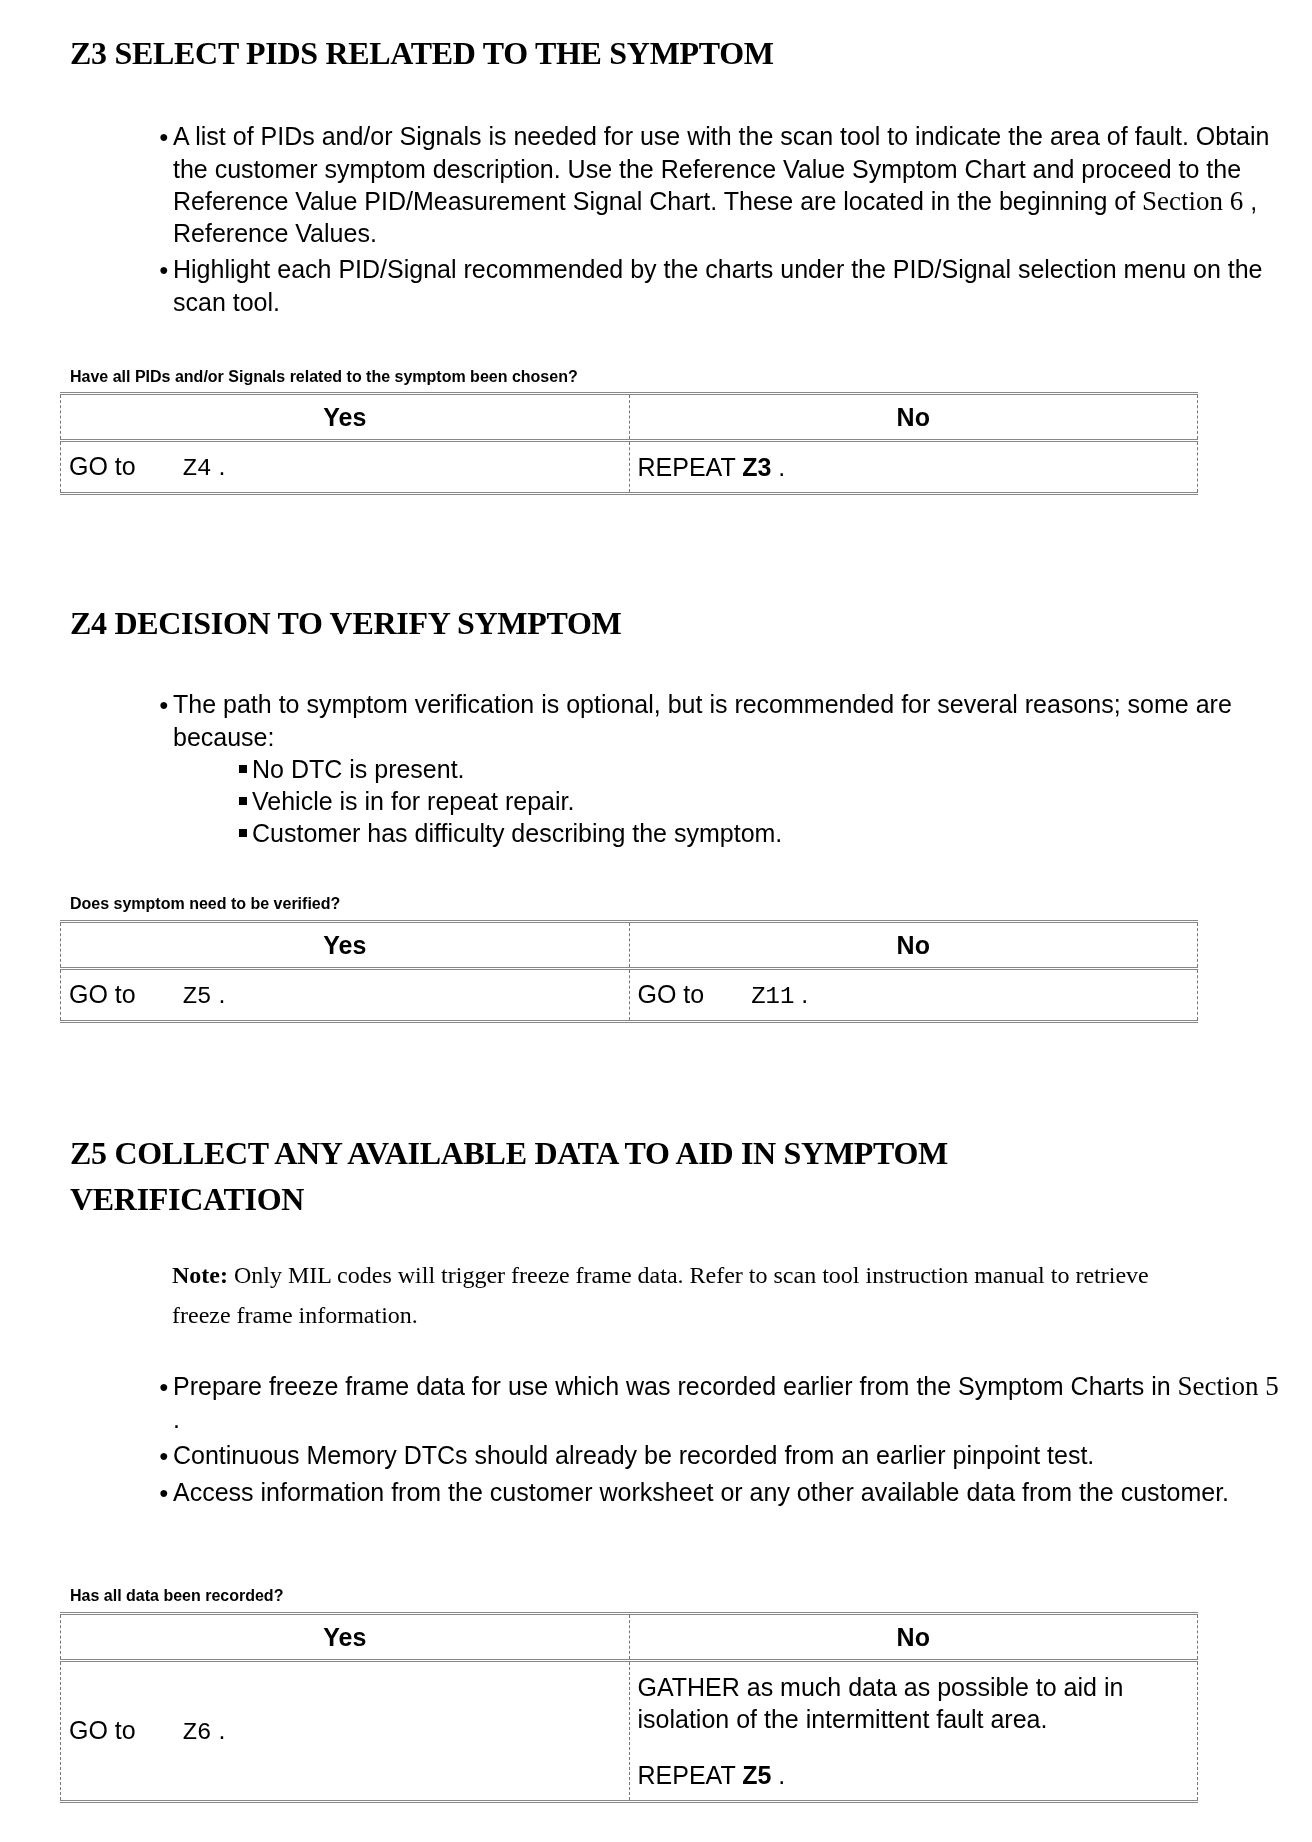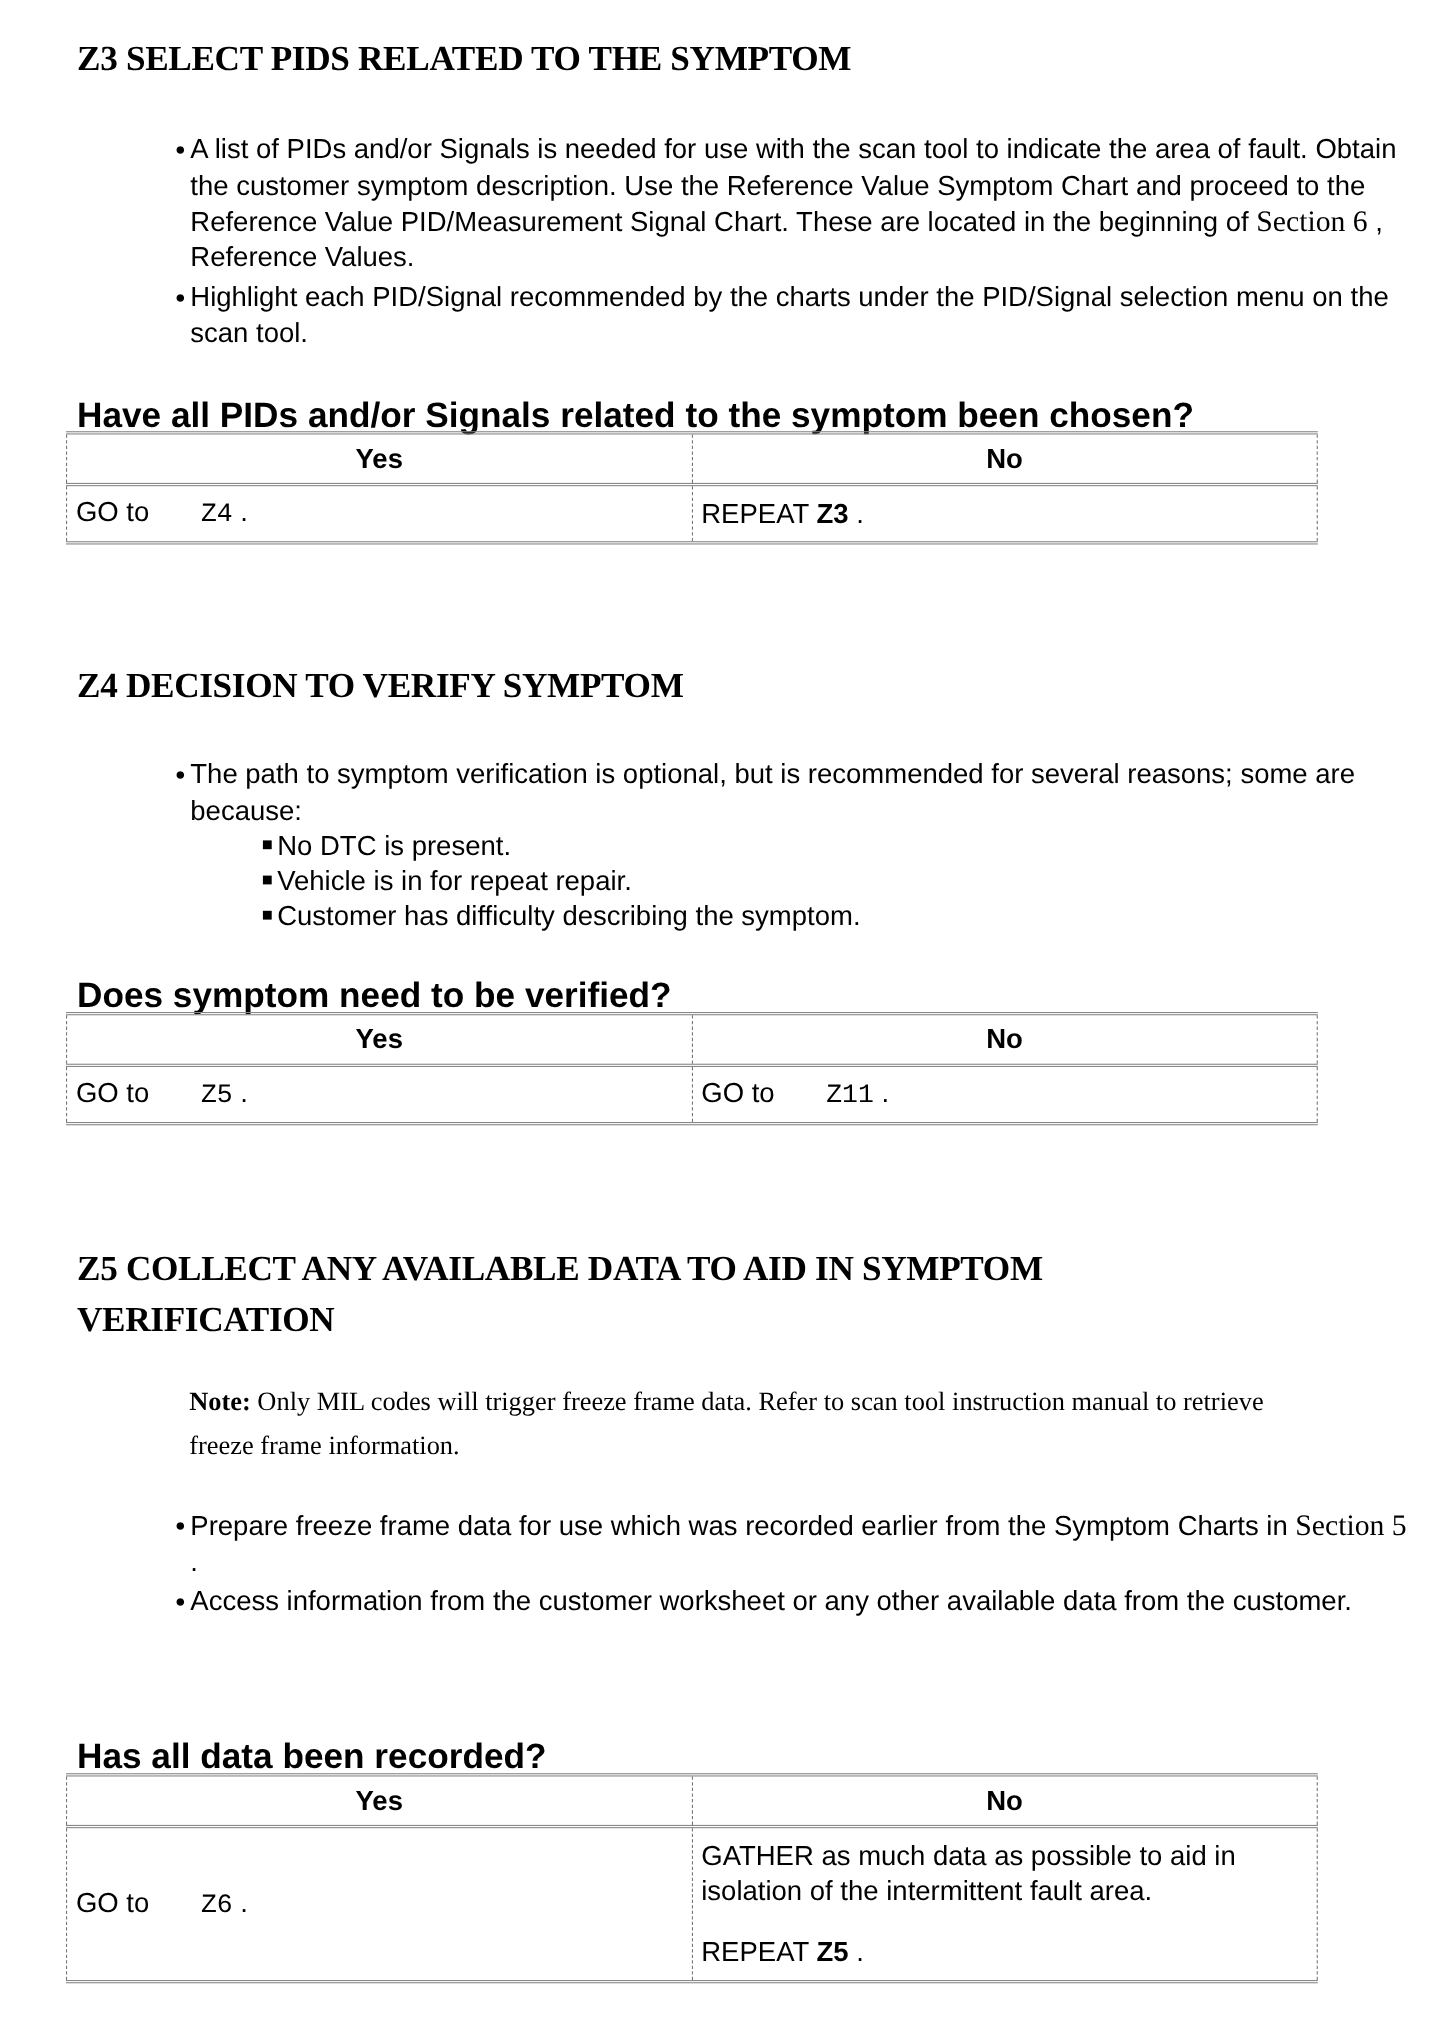--- a/index.html
+++ b/index.html
@@ -12,21 +12,21 @@
   }
   .bullets { position: absolute; left: 145px; width: 1140px; margin: 0; padding: 0; list-style: none;
     font-family: "Liberation Sans", sans-serif; font-size: 25px; line-height: 32px; }
   .bullets li { position: relative; padding-left: 28px; text-indent: -14px; margin: 0 0 4px 0; }
   .bullets li .bul { display: inline-block; width: 14px; text-indent: 0; font-size: 16px; vertical-align: 3px; }
   .sub { list-style: none; margin: 0; padding: 0 0 0 66px; }
   .sub li { padding-left: 0; text-indent: 0; margin: 0; }
   .sub li .sq { display: inline-block; width: 8px; height: 8px; background: #000; margin-right: 5px; vertical-align: 5px; }
   .inl-serif { font-family: "Liberation Serif", serif; font-size: 27px; }
 
-  .q { position: absolute; left: 70px; font-family: "Liberation Sans", sans-serif; font-weight: bold; font-size: 32px; line-height: 28px; margin: 0; }
+  .q { position: absolute; left: 70px; font-family: "Liberation Sans", sans-serif; font-weight: bold; font-size: 16px; line-height: 28px; margin: 0; }
 
   table.yn { position: absolute; left: 60px; width: 1138px; border-collapse: collapse; table-layout: fixed;
     font-family: "Liberation Sans", sans-serif; font-size: 25px; }
   table.yn th, table.yn td { border-left: 1px dashed #777; border-right: 1px dashed #777; padding: 4px 8px; }
   table.yn tr.head th { border-top: 3px double #888; border-bottom: 3px double #888; font-weight: bold; text-align: center; height: 36px; }
   table.yn tr.body td { border-bottom: 3px double #888; text-align: left; vertical-align: middle; height: 42px; }
   .zref { font-family: Liberation Mono, monospace; font-size: 24px; margin-left: 40px; }
   b.zb { font-weight: bold; }
 
   .note { position: absolute; left: 172px; width: 1000px; font-family: "Liberation Serif", serif; font-size: 24px; line-height: 40px; margin: 0; }
@@ -94,20 +94,23 @@
   <span>VERIFICATION</span>
 </h1>
 
 <p class="note" style="top:1255px;"><b>Note:</b><span> Only MIL codes will trigger freeze frame data. Refer to scan tool instruction manual to retrieve freeze frame information.</span></p>
 
 <ul class="bullets" style="top:1370px;">
   <li>
     <span class="bul">●</span><span>Prepare freeze frame data for use which was recorded earlier from the Symptom Charts in </span><span class="inl-serif">Section 5</span><span> .</span>
   </li>
   <li>
+    <span class="bul">●</span><span>Continuous Memory DTCs should already be recorded from an earlier pinpoint test.</span>
+  </li>
+  <li>
     <span class="bul">●</span><span>Access information from the customer worksheet or any other available data from the customer.</span>
   </li>
 </ul>
 
 <p class="q" style="top:1582px;text-align:right;">Has all data been recorded?</p>
 
 <table class="yn" style="top:1612px;">
   <tbody>
       <tr class="head">
     <th>Yes</th>

